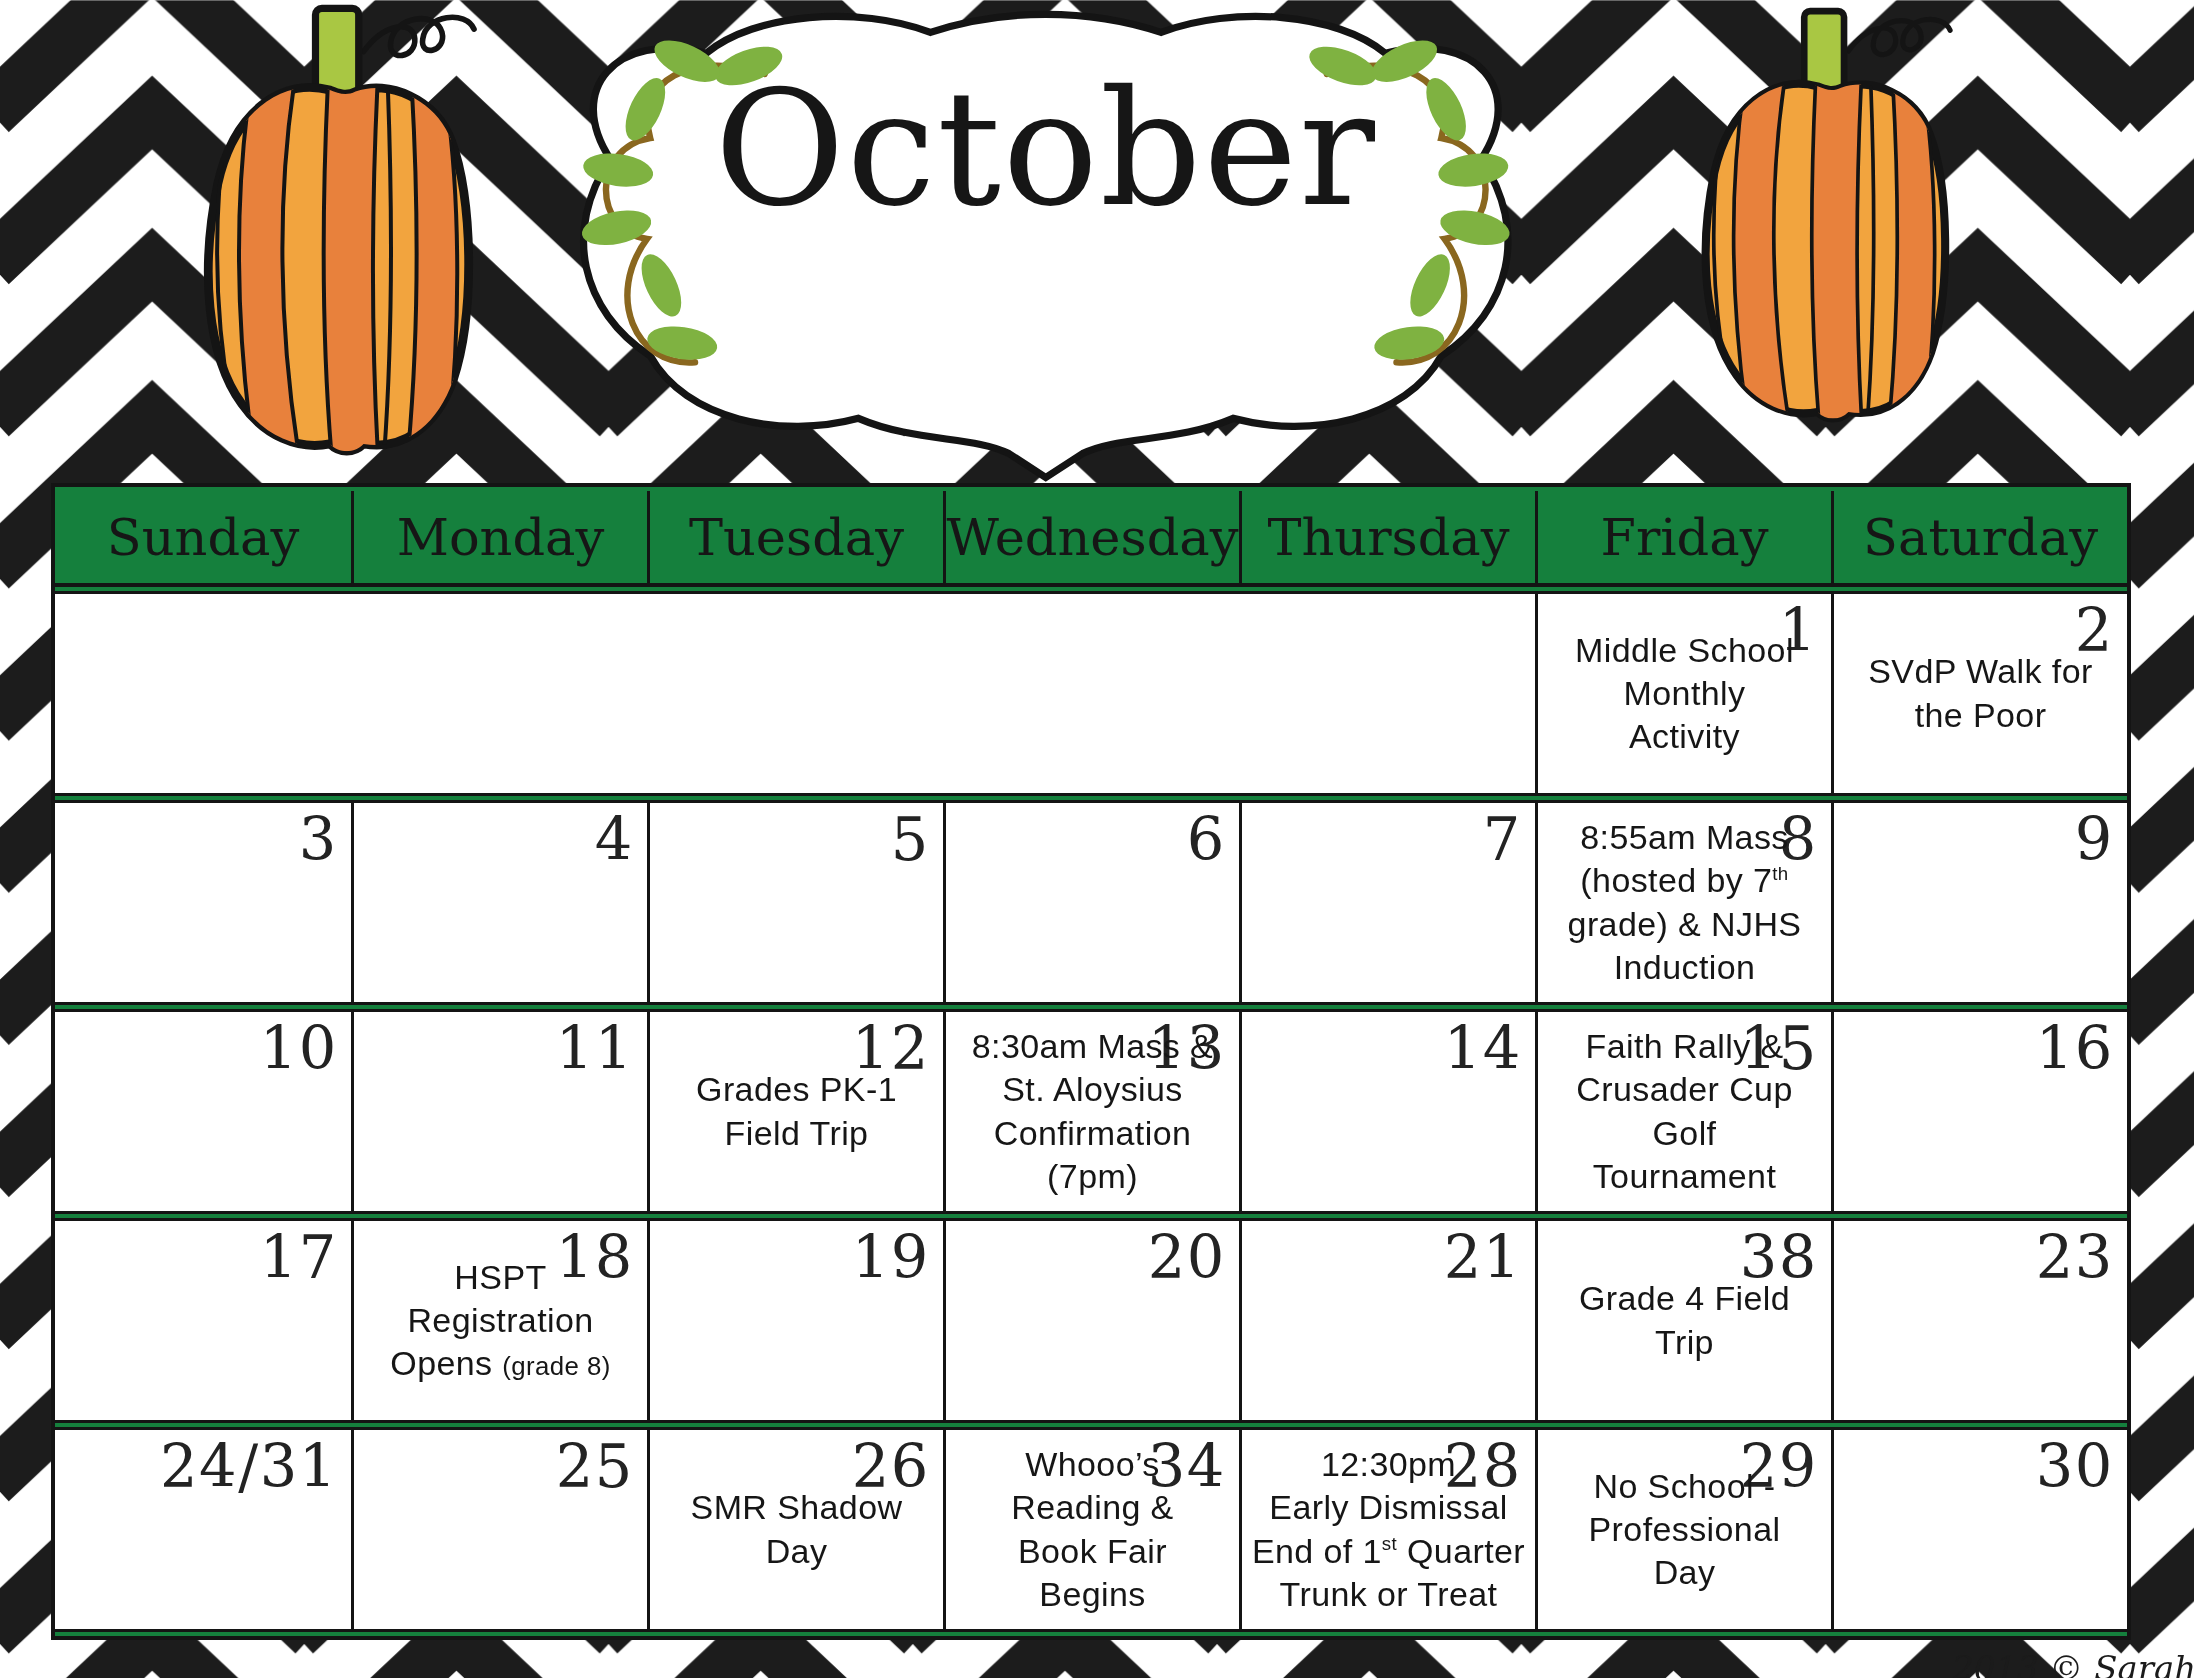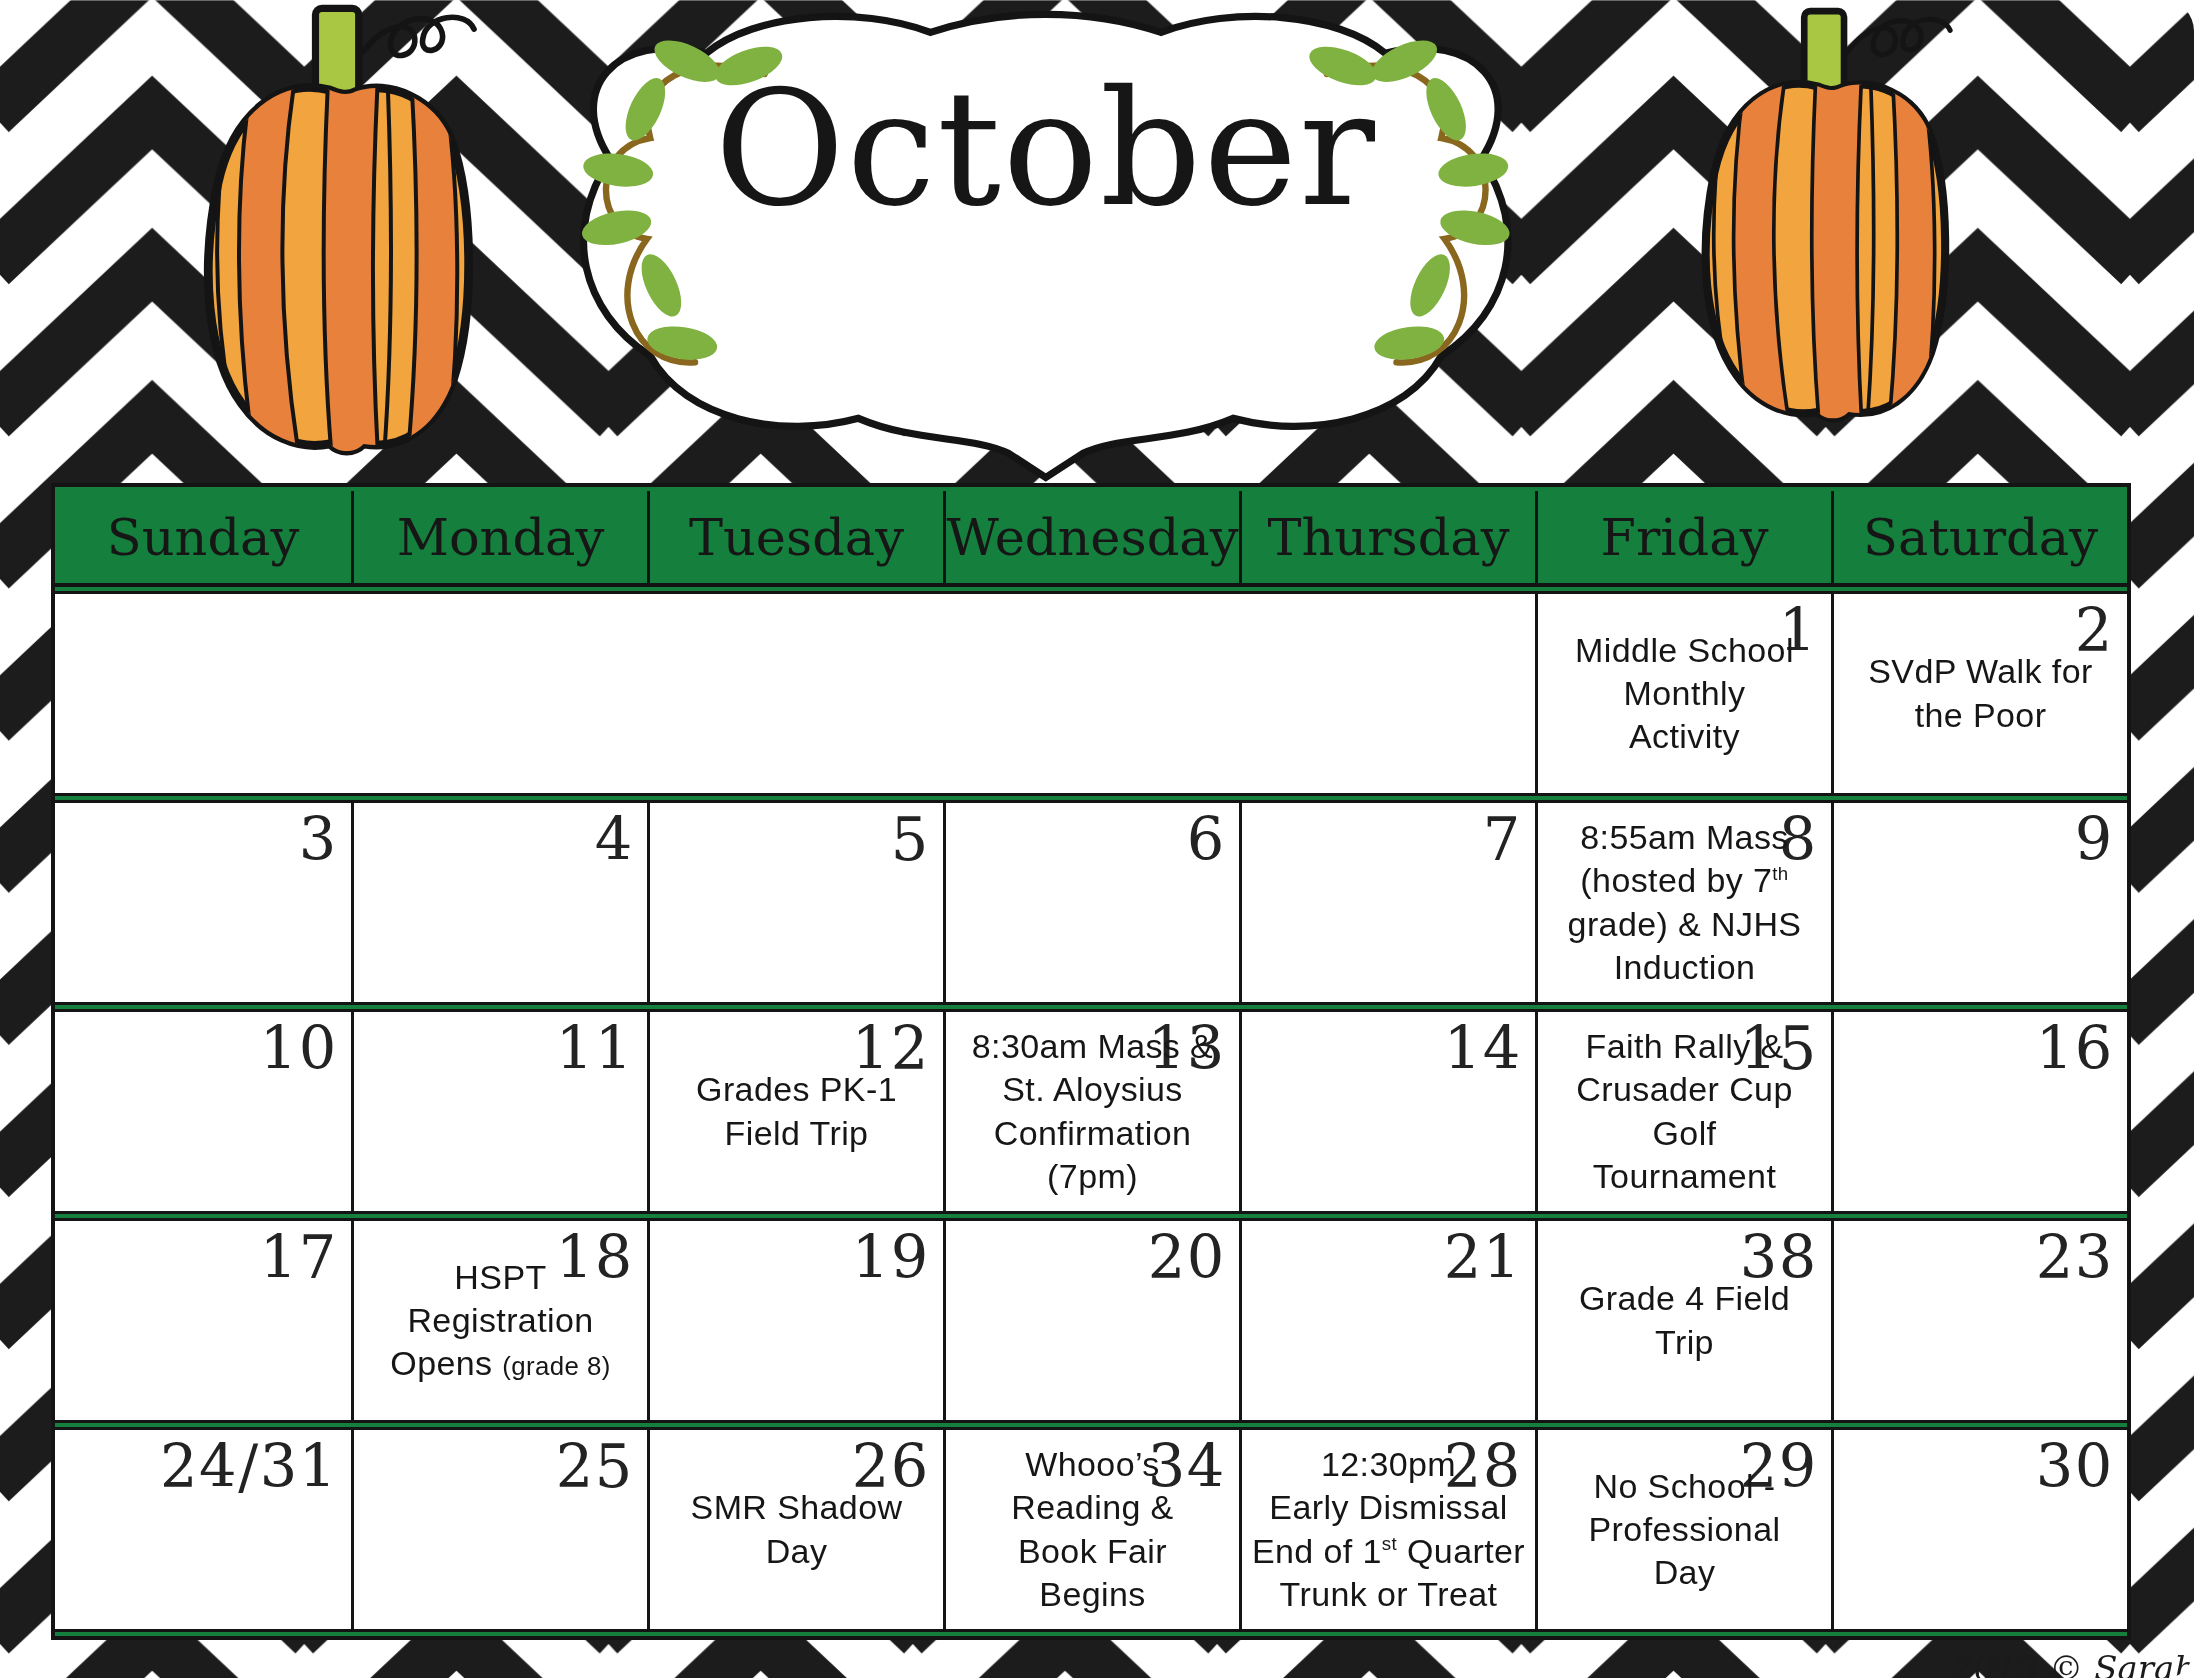--- a/index.html
+++ b/index.html
@@ -1,17 +1,17 @@
 <!DOCTYPE html>
 <html style="font-size:13px"><head>
 <meta charset="utf-8">
 <style>
   * { box-sizing: border-box; margin: 0; padding: 0; }
   html,body { background:#ffffff; }
-  .page { position:relative; width:2194px; height:1679px; overflow:hidden; background:#ffffff;border-radius:31px; }
+  .page { position:relative; width:2194px; height:1679px; overflow:hidden; background:#ffffff; }
   .bg { position:absolute; left:0; top:0; z-index:0; }
 
   .title-month { position:absolute; z-index:1; left:573px; width:945px; top:56px;
     text-align:center; font-family:"DejaVu Serif", serif; font-size:159px; color:#161616; letter-spacing:1.6px; }
   .title-year { position:absolute; z-index:1; left:573px; width:945px; top:258px;
     text-align:center; font-family:"DejaVu Serif", serif; font-size:98px; color:#161616; letter-spacing:9.6px; }
 
   table.cal { position:absolute; z-index:2; left:51px; top:483px; width:2080px;
     border:4.8px solid #141414; border-collapse:separate; border-spacing:0 4.8px;
     background:#15803d; table-layout:fixed; }

